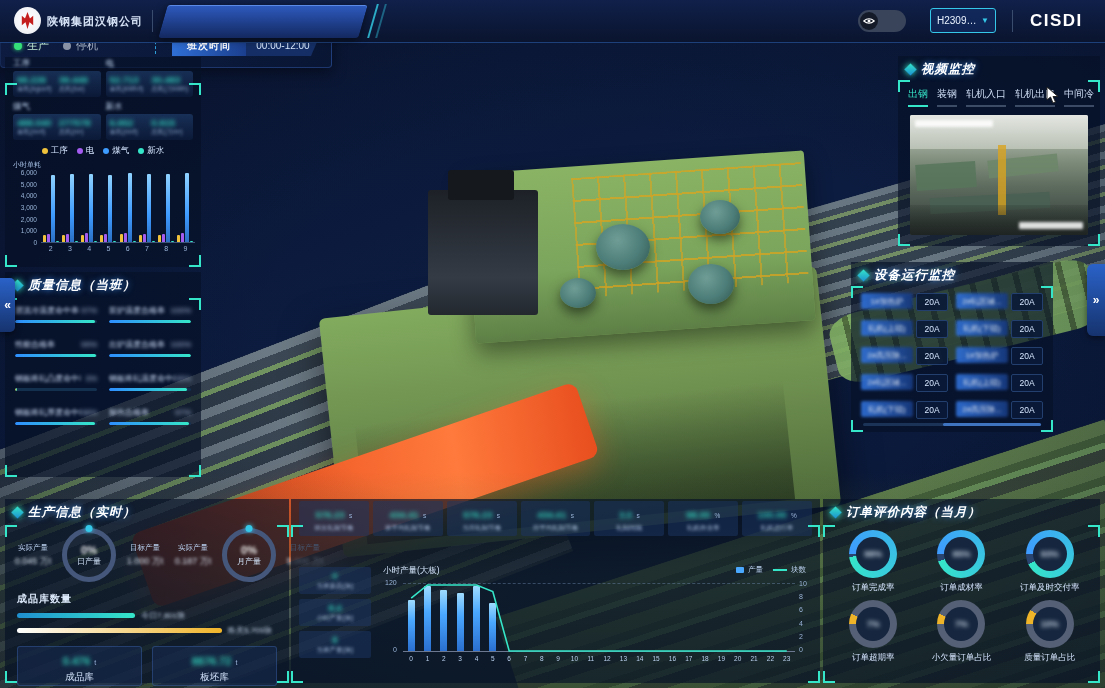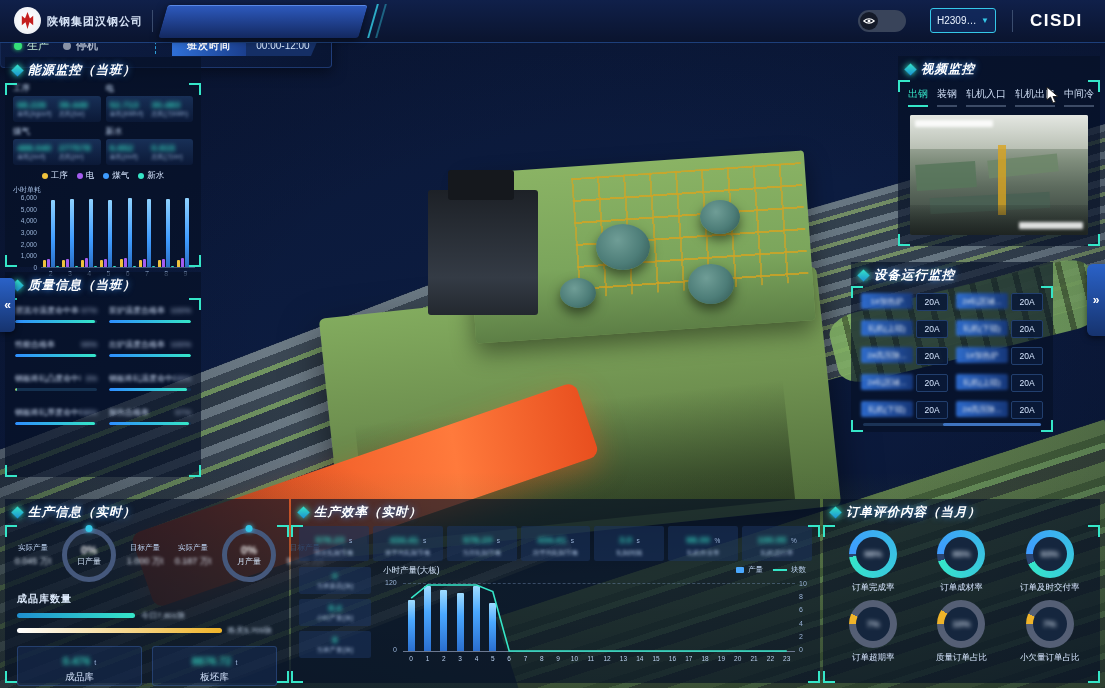--- a/index.html
+++ b/index.html
@@ -279,24 +279,20 @@
     </div>
     <div class="hdr-div2"></div>
     <div class="cisdi">CISDI</div>
   </div>
 
   <div id="energy" class="panel">
     <span class="corner c-tl" style="left:0;top:26px;"></span>
       <span class="corner c-tr" style="right:0;top:26px;"></span>
     <span class="corner c-bl" style="left:0;bottom:0;"></span>
       <span class="corner c-br" style="right:0;bottom:0;"></span>
-    <div class="p-title">
-        <span class="diamond"></span>
-      <span class="t">能源监控（当班）</span>
-      </div>
     <div class="e-groups" id="energyGroups">
         <div>
     <div class="e-name blur1">工序</div>
     <div class="e-box">
       <div class="e-col">
               <div class="e-val blur2 v1">68.226</div>
               <div class="e-unit blur1 u1">单耗(kgce/t)</div>
             </div>
       <div class="e-col">
               <div class="e-val blur2 v2">39.449</div>
@@ -526,21 +522,21 @@
 
   <div id="linestatus">
     <div class="ls-title">轧线状态</div>
     <div class="ls-legend">
       <span class="ls-leg">
         <span class="ls-dot" style="background:#35e07a;box-shadow:0 0 4px #35e07a;"></span>
         <span style="color:#bfe8d2;">生产</span>
         </span>
       <span class="ls-leg">
         <span class="ls-dot" style="background:#8a93a6;"></span>
-        <span style="color:#aab4c6;font-weight:bold;">停机</span>
+        <span style="color:#aab4c6;">停机</span>
         </span>
     </div>
     <div class="ls-div"></div>
     <div class="ls-rows">
       <div class="ls-row">
         <span class="ls-k">当前班组</span>
         <span class="ls-v">甲</span>
       </div>
       <div class="ls-row">
         <span class="ls-k">班次时间</span>
@@ -693,24 +689,20 @@
     <div class="lab">板坯库</div>
   </div>
       </div>
   </div>
 
   <div id="efficiency" class="panel">
     <span class="corner c-tl" style="left:0;top:26px;"></span>
       <span class="corner c-tr" style="right:0;top:26px;"></span>
     <span class="corner c-bl" style="left:0;bottom:0;"></span>
       <span class="corner c-br" style="right:0;bottom:0;"></span>
-    <div class="p-title">
-        <span class="diamond"></span>
-      <span class="t">生产效率（实时）</span>
-      </div>
     <div class="s-row" id="effStats">
         <div class="s-box">
     <div><span class="val blur2">576.23</span> <span class="unit">s</span></div>
     <div class="lab blur1">班次轧制节奏</div>
   </div>
         <div class="s-box">
     <div><span class="val blur2">434.41</span> <span class="unit">s</span></div>
     <div class="lab blur1">班平均轧制节奏</div>
   </div>
         <div class="s-box">
@@ -877,34 +869,34 @@
   </div>
         <div class="o-cell">
     <div class="donut" style="background: conic-gradient(from -90deg, rgb(240, 180, 41) 0%, rgb(240, 180, 41) 7%, rgb(85, 95, 117) 7%, rgb(85, 95, 117) 100%);">
             <div class="hole">
               <span class="pv blur2">7%</span>
             </div>
           </div>
     <div class="o-lab">订单超期率</div>
   </div>
         <div class="o-cell">
+    <div class="donut" style="background: conic-gradient(from -90deg, rgb(240, 180, 41) 0%, rgb(240, 180, 41) 7%, rgb(85, 95, 117) 7%, rgb(85, 95, 117) 100%);">
+            <div class="hole">
+              <span class="pv blur2">7%</span>
+            </div>
+          </div>
+    <div class="o-lab">小欠量订单占比</div>
+  </div>
+        <div class="o-cell">
     <div class="donut" style="background: conic-gradient(from -90deg, rgb(240, 180, 41) 0%, rgb(240, 180, 41) 10%, rgb(85, 95, 117) 10%, rgb(85, 95, 117) 100%);">
             <div class="hole">
               <span class="pv blur2">10%</span>
             </div>
           </div>
     <div class="o-lab">质量订单占比</div>
-  </div>
-        <div class="o-cell">
-    <div class="donut" style="background: conic-gradient(from -90deg, rgb(240, 180, 41) 0%, rgb(240, 180, 41) 7%, rgb(85, 95, 117) 7%, rgb(85, 95, 117) 100%);">
-            <div class="hole">
-              <span class="pv blur2">7%</span>
-            </div>
-          </div>
-    <div class="o-lab">小欠量订单占比</div>
   </div>
       </div>
   </div>
 
   <div id="cursor">
     <svg width="14" height="18" viewBox="0 0 14 18">
         <path d="M1 1 L1 14 L4.5 11 L7 17 L9.5 16 L7 10.5 L12 10.5 Z" fill="#fff" stroke="#222" stroke-width="1"></path>
       </svg>
   </div>
 

